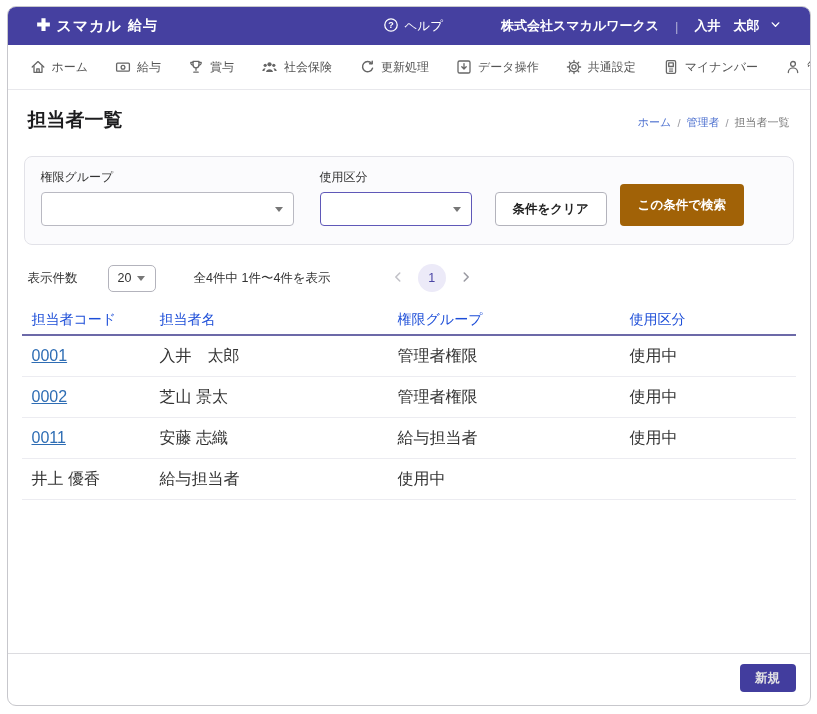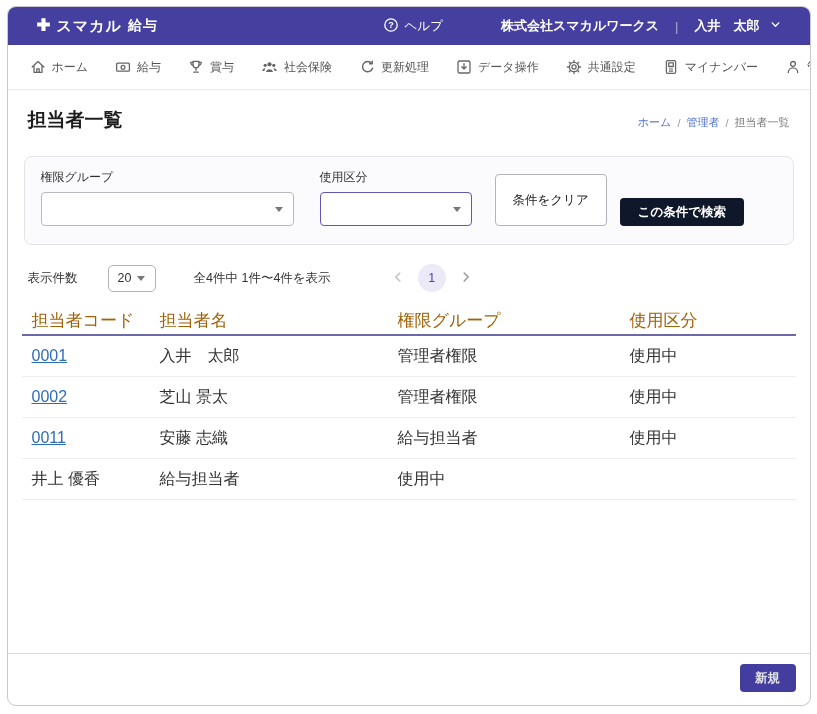--- a/index.html
+++ b/index.html
@@ -59,26 +59,26 @@
   .select.focused{ border:1.5px solid #5F58B8; }
   .caret{
     position:absolute; right:10px; top:50%; margin-top:-2px;
     width:0; height:0; border-left:4.5px solid transparent;
     border-right:4.5px solid transparent; border-top:5.5px solid #777;
   }
   .w-group{ width:253px; }
   .w-usage{ width:152px; margin-left:26px; }
   .btn{ border-radius:4px; font-size:12.5px; cursor:pointer; font-family:inherit; }
   .btn-outline{
-    height:52px; padding:0 17px; margin-left:23px;
-    background:#fff; border:1px solid #b3b3bc; color:#222; font-weight:normal;
+    height:34px; padding:0 17px; margin-left:23px;
+    background:#fff; border:1px solid #b3b3bc; color:#222; font-weight:bold;
   }
   .btn-primary{
-    height:28px; padding:0 18px; margin-left:13px;
-    background:#0f172a; border:none; color:#fff; font-weight:bold;
+    height:42px; padding:0 18px; margin-left:13px;
+    background:#a16207; border:none; color:#fff; font-weight:bold;
   }
 
   
   .list-controls{ display:flex; align-items:center; margin-top:19px; padding:0 6px; font-size:12.5px; color:#333;gap:21px; }
   .page-size{ position:relative; width:48px; height:27px; margin-left:9px; background:#fff;
     border:1px solid #b3b3bc; border-radius:5px; display:flex; align-items:center; padding:0 20px 0 9px; cursor:pointer; }
   .range-text{ margin-left:17px; }
   .pager{ display:flex; align-items:center; gap:11px; margin-left:37px; }
   .pager-btn{ background:none; border:none; cursor:pointer; padding:2px; display:flex; }
   .page-circle{
@@ -86,21 +86,21 @@
     display:flex; align-items:center; justify-content:center; font-size:12.5px; cursor:pointer;
   }
 
   
   .table{ margin-top:14px; }
   .t-head,.t-row{
     display:grid; grid-template-columns:128px 238px 232px 1fr;
     padding-left:10px; align-items:stretch;
   }
   .t-head{ height:30px; border-bottom:2px solid #6C69A8; }
-  .t-head .cell{ font-size:17px; color:#a16207; }
+  .t-head .cell{ font-size:14px; color:#1d4ed8; }
   .cell{ display:flex; align-items:center; }
   .t-row{ height:41px; border-bottom:1px solid #ececf1; font-size:16px; color:#333; }
   .code-cell{ position:relative; }
   .code-link{ color:#2E6DB4; text-decoration:underline; cursor:pointer; }
   .highlight-ring{
     position:absolute; left:-13px; top:-1px; width:68px; height:43px;
     border:4px solid #F1A43B; border-radius:10px; pointer-events:none; z-index:2;
   }
 
   

